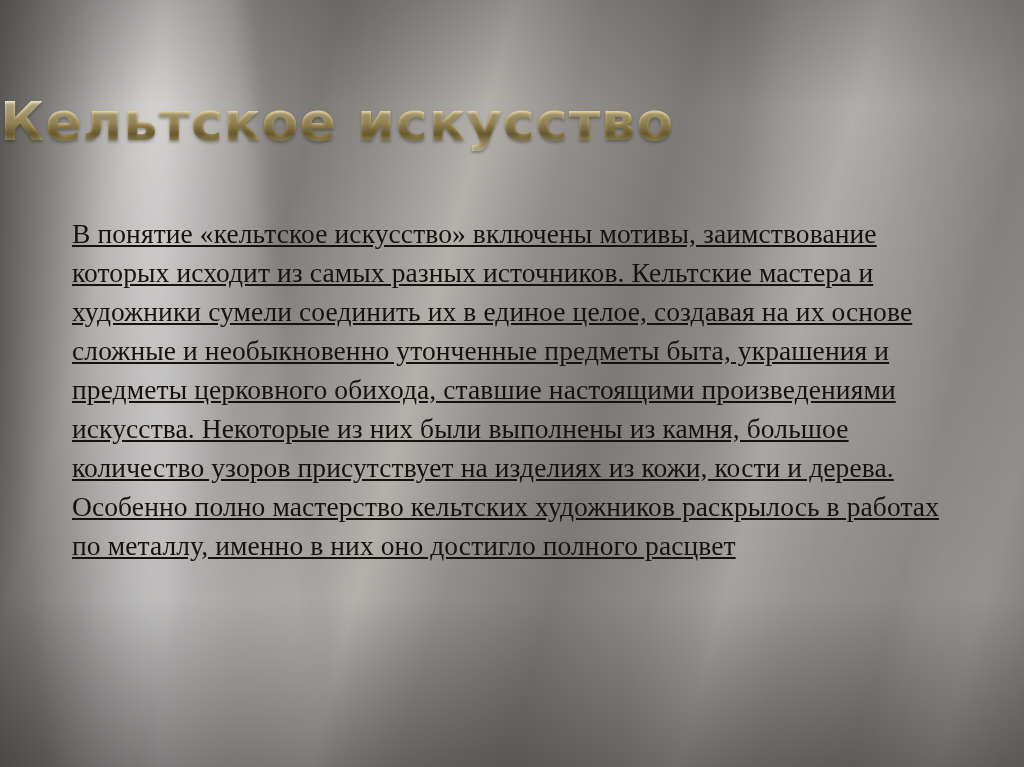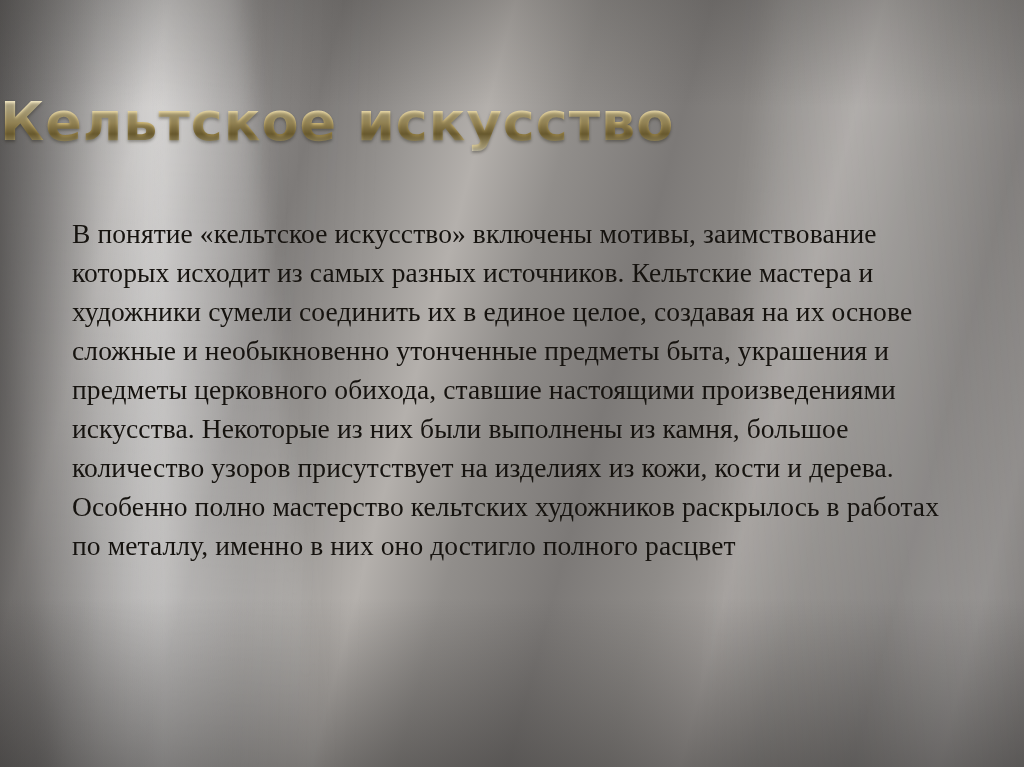--- a/index.html
+++ b/index.html
@@ -124,20 +124,21 @@
     position: absolute;
     top: 186px;
     left: 72px;
     width: 872px;
     font-family: "Liberation Serif", serif;
     font-size: 27.5px;
     line-height: 1.42;
     color: #16130f;
     text-align: left;
     letter-spacing: 0.1px;
+    text-decoration: underline;
   }
 </style>
 </head>
 <body>
 
 <div class="slide">
 
   <div class="bg-base"></div>
   <div class="bg-sheen-a"></div>
   <div class="bg-sheen-b"></div>

